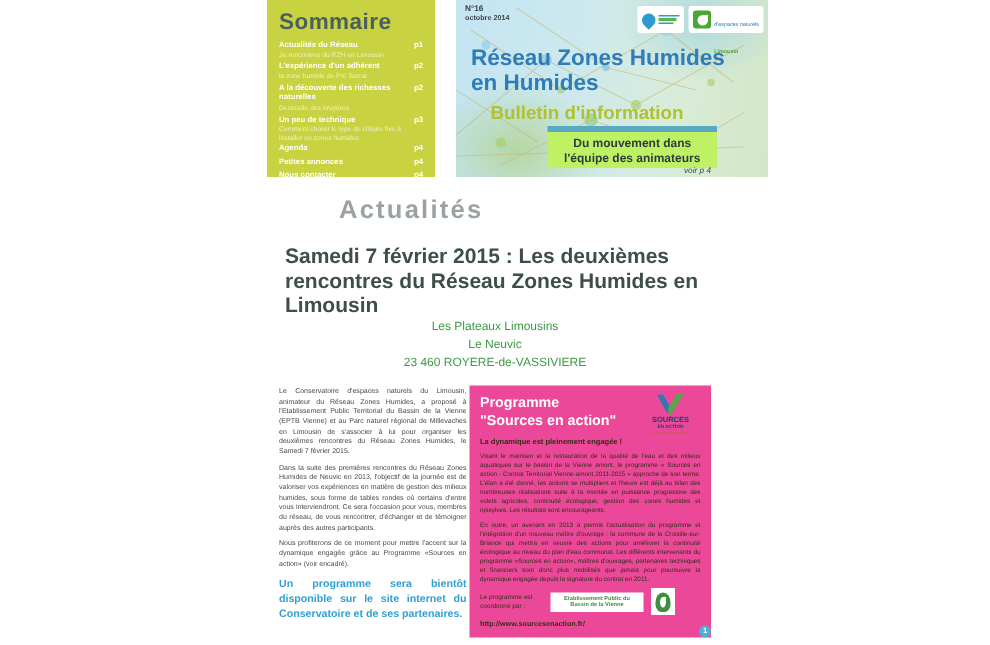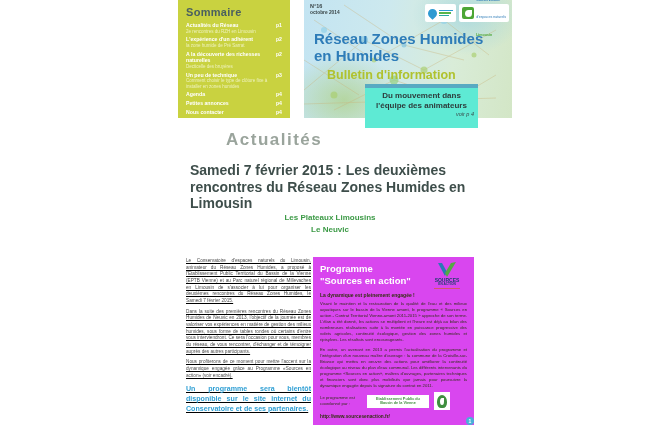--- a/index.html
+++ b/index.html
@@ -6,21 +6,21 @@
   html,body { background:#ffffff; }
   body { font-family:"Liberation Sans", sans-serif; }
   #canvas { position:relative; width:660px; height:430px; background:#ffffff; overflow:hidden; }
   #page { position:absolute; left:178px; top:0; width:304px; height:430px; background:#ffffff; }
 
   
   .sommaire {
     position:absolute; left:0; top:0; width:112px; height:118px;
     background:#c9d240; padding:6px 8px 4px 8px; z-index:3;
   }
-  .sommaire h2 { font-size:11px; font-weight:bold; color:#4a5f60; letter-spacing:.3px; margin-bottom:4px; }
+  .sommaire h2 { font-size:15px; font-weight:bold; color:#4a5f60; letter-spacing:.3px; margin-bottom:4px; }
   .som-item { margin-bottom:2.5px; }
   .som-row { display:flex; justify-content:space-between; }
   .som-label { font-size:5.2px; font-weight:bold; color:#ffffff; line-height:1.25; }
   .som-page { font-size:5.2px; font-weight:bold; color:#ffffff; margin-left:3px; }
   .som-sub { font-size:4.5px; color:#eef2bd; line-height:1.2; }
 
   .band {
     position:absolute; left:126px; top:0; width:208px; height:118px;
     background:linear-gradient(100deg,#c3e4f2 0%,#cde9ee 38%,#d9ecd8 70%,#d3e6c6 100%);
     overflow:hidden; z-index:1;
@@ -49,43 +49,43 @@
   .cen-text { line-height:1.1; }
   .cen-text .l1 { font-size:3.6px; color:#2e7cb8; font-weight:bold; }
   .cen-text .l2 { font-size:3.6px; color:#2e7cb8; }
   .cen-text .l3 { font-size:3.6px; color:#4ca635; font-weight:bold; }
 
   .band-title { position:absolute; left:10px; top:30px; line-height:1.15; }
   .band-title .t { font-size:15px; font-weight:bold; color:#2e7cb8; }
   .band-title .sub { font-size:12.5px; font-weight:bold; color:#b0c22e; margin-top:3px;padding-left:13px; }
 
   .announce {
-    position:absolute; left:187px; top:84px; width:113px; height:44px;
-    background:#5eead4; border-top:4px solid #58aac2; z-index:4;
+    position:absolute; left:187px; top:84px; width:113px; height:28px;
+    background:#bef264; border-top:4px solid #58aac2; z-index:4;
     padding:3px 4px 2px 4px; text-align:center;
   }
   .announce .txt { font-size:8px; font-weight:bold; color:#2e3c3c; line-height:1.2; }
   .announce .note { font-size:5.5px; font-style:italic; color:#3a4a4a; text-align:right; margin-top:1px; }
 
   
   .actualites { position:absolute; left:12px; top:130px; font-size:17px; font-weight:bold;
     color:#9aa49c; letter-spacing:1.5px;margin-left:36px; }
   .article-title { position:absolute; left:12px; top:162px; width:290px; font-size:14px;
     font-weight:bold; color:#3e4e4b; line-height:1.18; }
   .location { position:absolute; left:0; top:212px; width:304px; text-align:center;
-    font-size:8px; font-weight:bold; color:#3c9a46; line-height:1.5; }
+    font-size:8px; font-weight:normal; color:#3c9a46; line-height:1.5; }
 
   
-  .leftcol { position:absolute; left:8px; top:258px; width:125px;text-decoration:underline; }
+  .leftcol { position:absolute; left:8px; top:258px; width:125px; }
   .leftcol p { font-size:4.7px; color:#4a4a4a; line-height:1.42; text-align:justify; margin-bottom:4px; }
   .leftcol .highlight { font-size:7.1px; font-weight:bold; color:#2f9fd4; line-height:1.35;
     text-align:justify; margin-top:6px; }
 
   .progbox { position:absolute; left:135px; top:257px; width:161px; height:168px;
-    background:#d946ef; padding:6px 7px 5px 7px; }
+    background:#ec4899; padding:6px 7px 5px 7px; }
   .prog-head { display:flex; justify-content:space-between; }
   .prog-title { font-size:9.5px; font-weight:bold; color:#ffffff; line-height:1.25; }
   .sources-logo { text-align:center; width:40px; margin-top:-1px; }
   .sources-logo svg { display:block; margin:0 auto; }
   .sources-logo .sl1 { font-size:5px; font-weight:bold; color:#1d3e6e; line-height:1; }
   .sources-logo .sl2 { font-size:3.2px; font-weight:bold; color:#1d3e6e; line-height:1.2; }
   .sources-logo .sl3 { display:block; width:26px; height:1.5px; background:#d4566e; margin:1px auto 0; }
   .prog-sub { font-size:5px; font-weight:bold; color:#332f12; margin:3px 0 3px 0; }
   .progbox p.body { font-size:4.25px; color:#33301a; line-height:1.4; text-align:justify; margin-bottom:4px; }
   .prog-foot { display:flex; align-items:center; gap:5px; margin-top:3px; }
@@ -228,20 +228,21 @@
       <div class="note">voir p 4</div>
     </div>
 
     <div class="actualites">Actualités</div>
 
     <div class="article-title">Samedi 7 février 2015 : Les deuxièmes rencontres du Réseau Zones Humides en Limousin</div>
 
     <div class="location">
       <div>Les Plateaux Limousins</div>
       <div>Le Neuvic</div>
+      <div>23 460 ROYERE-de-VASSIVIERE</div>
     </div>
 
     <div class="leftcol">
       <p>Le Conservatoire d'espaces naturels du Limousin, animateur du Réseau Zones Humides, a proposé à l'Etablissement Public Territorial du Bassin de la Vienne (EPTB Vienne) et au Parc naturel régional de Millevaches en Limousin de s'associer à lui pour organiser les deuxièmes rencontres du Réseau Zones Humides, le Samedi 7 février 2015.</p>
       <p>Dans la suite des premières rencontres du Réseau Zones Humides de Neuvic en 2013, l'objectif de la journée est de valoriser vos expériences en matière de gestion des milieux humides, sous forme de tables rondes où certains d'entre vous interviendront. Ce sera l'occasion pour vous, membres du réseau, de vous rencontrer, d'échanger et de témoigner auprès des autres participants.</p>
       <p>Nous profiterons de ce moment pour mettre l'accent sur la dynamique engagée grâce au Programme «Sources en action» (voir encadré).</p>
       <div class="highlight">Un programme sera bientôt disponible sur le site internet du Conservatoire et de ses partenaires.</div>
     </div>
 
     <div class="progbox">

